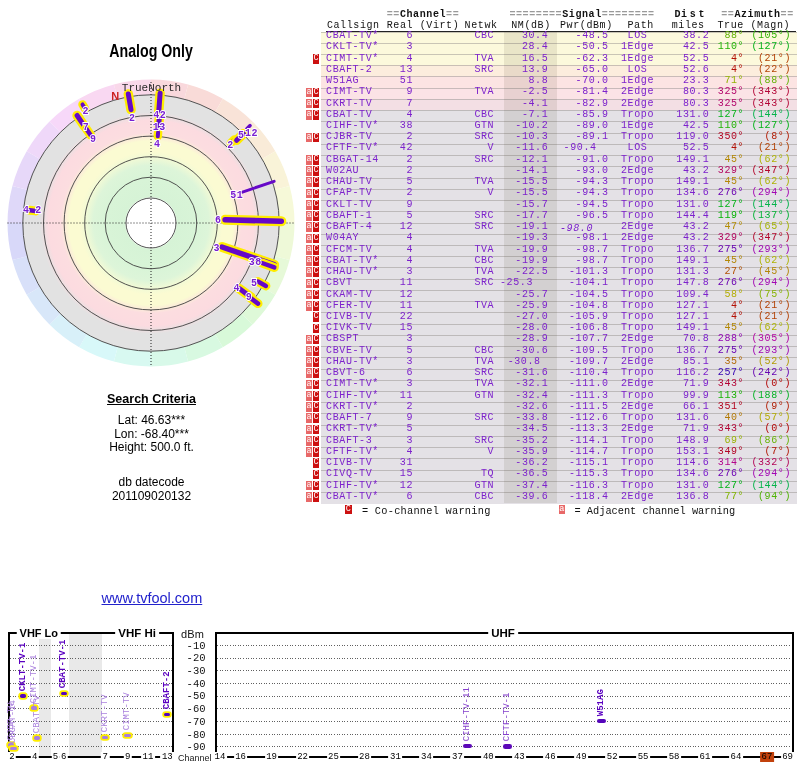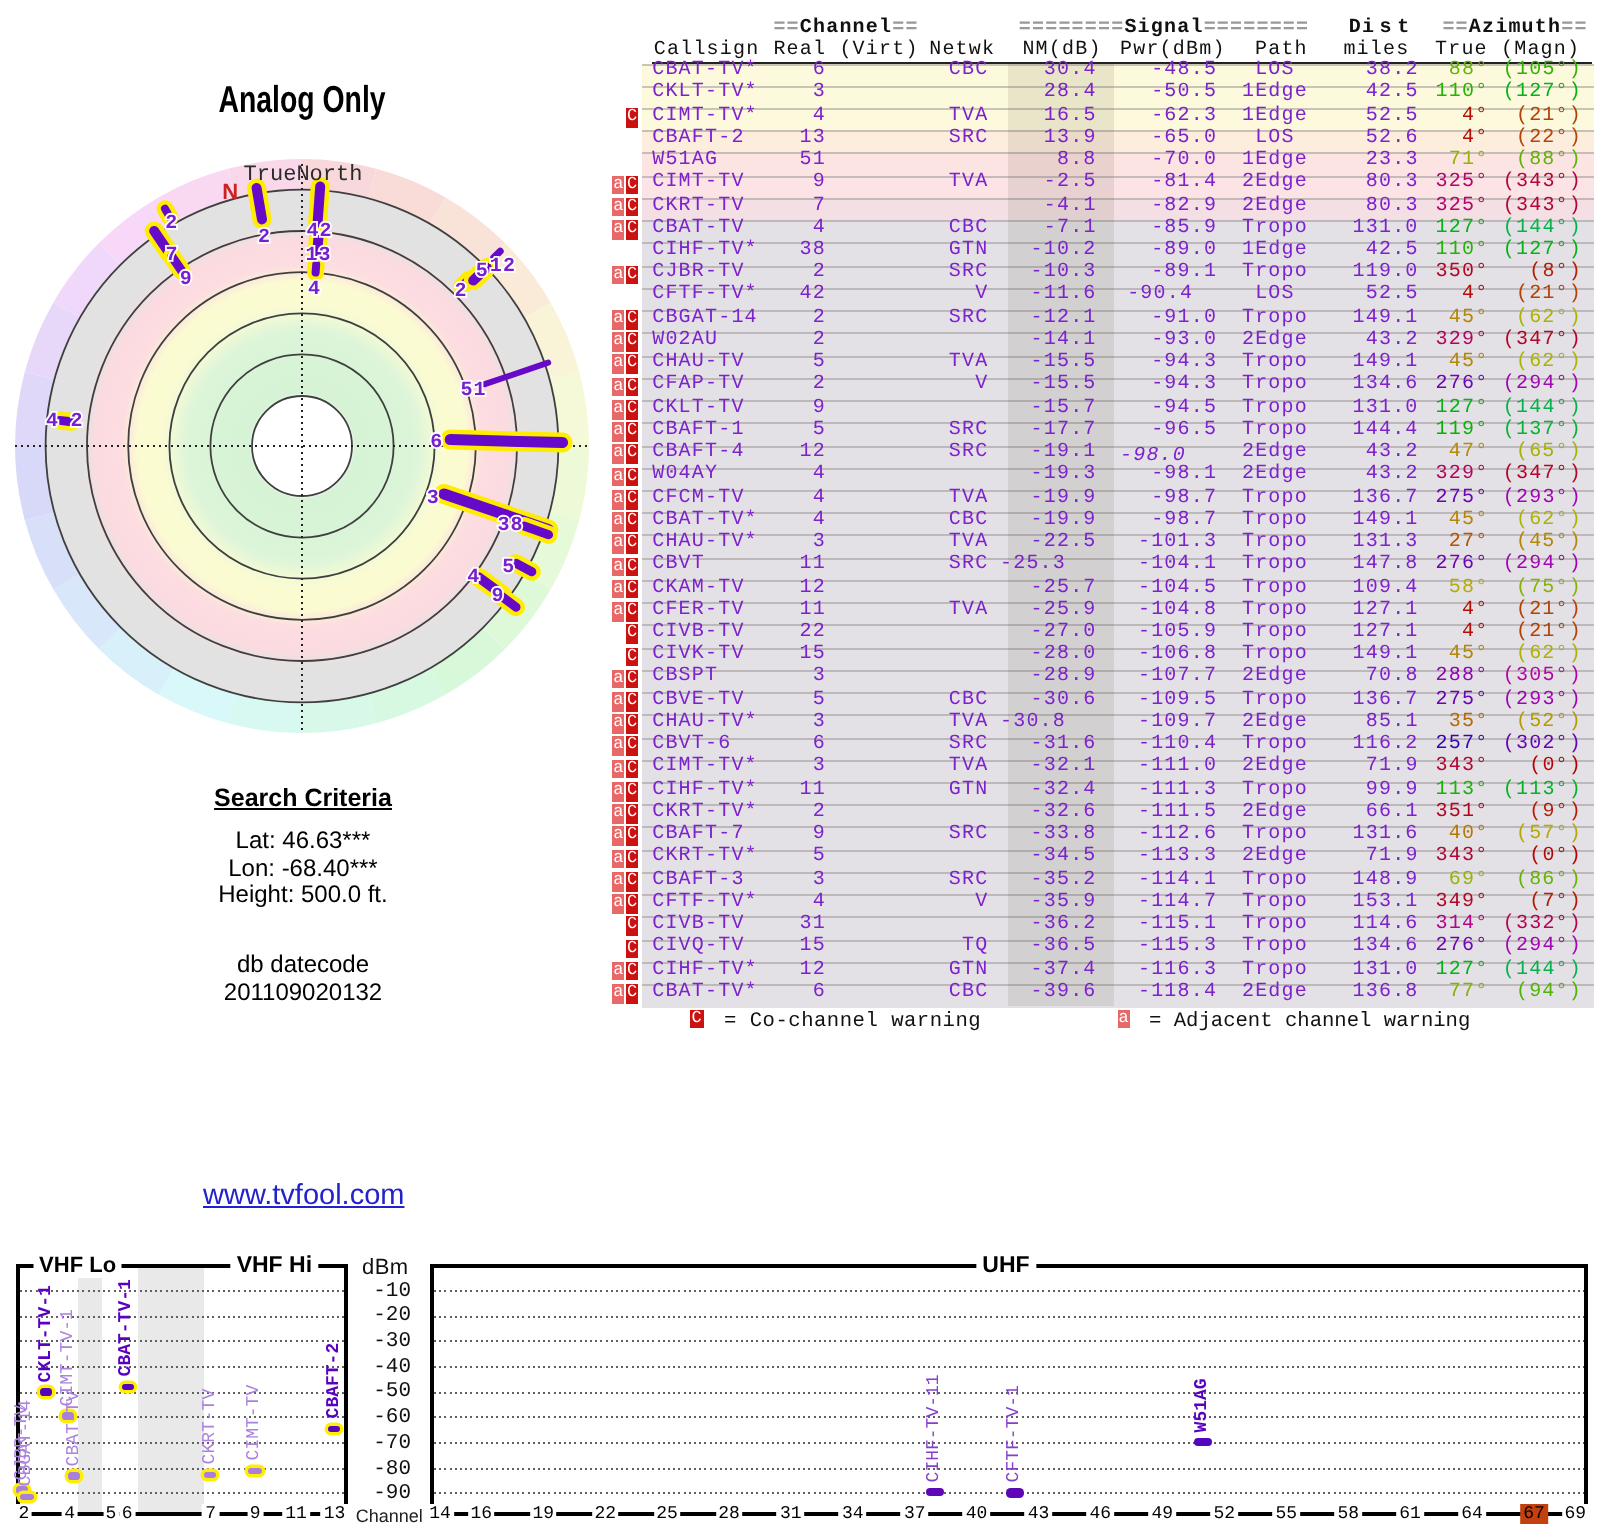--- a/index.html
+++ b/index.html
@@ -455,38 +455,38 @@
 <div style="position:absolute;left:610px;top:344.68px;width:44.0px;text-align:right;z-index:3;">Tropo</div>
 <div style="position:absolute;left:660px;top:344.68px;width:49.3px;text-align:right;z-index:3;">136.7</div>
 <div style="position:absolute;left:700px;top:344.68px;width:44.2px;text-align:right;z-index:3;color:hsl(275,95%,36%);">275°</div>
 <div style="position:absolute;left:746px;top:344.68px;width:45.0px;text-align:right;z-index:3;color:hsl(293,95%,36%);">(293°)</div>
 <div style="position:absolute;left:320.5px;top:357.31px;width:476px;height:11.83px;background:#e4e1e6;box-shadow:inset 0 1px 0 rgba(150,146,142,0.5)"></div>
 <div class="wb wa" style="top:357.22px">a</div>
 <div class="wb wc" style="top:357.22px">C</div>
 <div style="position:absolute;left:326.1px;top:355.92px;width:70px;text-align:left;z-index:3;">CHAU-TV*</div>
 <div style="position:absolute;left:370px;top:355.92px;width:43px;text-align:right;z-index:3;">3</div>
 <div style="position:absolute;left:450px;top:355.92px;width:44.2px;text-align:right;z-index:3;">TVA</div>
-<div style="position:absolute;left:500px;top:355.92px;width:48.3px;text-align:left;z-index:3;">-30.8</div>
+<div style="position:absolute;left:500px;top:355.92px;width:48.3px;text-align:center;z-index:3;">-30.8</div>
 <div style="position:absolute;left:560px;top:355.92px;width:48.6px;text-align:right;z-index:3;">-109.7</div>
 <div style="position:absolute;left:610px;top:355.92px;width:44.0px;text-align:right;z-index:3;">2Edge</div>
 <div style="position:absolute;left:660px;top:355.92px;width:49.3px;text-align:right;z-index:3;">85.1</div>
 <div style="position:absolute;left:700px;top:355.92px;width:44.2px;text-align:right;z-index:3;color:hsl(35,95%,36%);">35°</div>
 <div style="position:absolute;left:746px;top:355.92px;width:45.0px;text-align:right;z-index:3;color:hsl(52,95%,36%);">(52°)</div>
 <div style="position:absolute;left:320.5px;top:368.55px;width:476px;height:11.83px;background:#e4e1e6;box-shadow:inset 0 1px 0 rgba(150,146,142,0.5)"></div>
 <div class="wb wa" style="top:368.45px">a</div>
 <div class="wb wc" style="top:368.45px">C</div>
 <div style="position:absolute;left:326.1px;top:367.15px;width:70px;text-align:left;z-index:3;">CBVT-6</div>
 <div style="position:absolute;left:370px;top:367.15px;width:43px;text-align:right;z-index:3;">6</div>
 <div style="position:absolute;left:450px;top:367.15px;width:44.2px;text-align:right;z-index:3;">SRC</div>
 <div style="position:absolute;left:500px;top:367.15px;width:48.3px;text-align:right;z-index:3;">-31.6</div>
 <div style="position:absolute;left:560px;top:367.15px;width:48.6px;text-align:right;z-index:3;">-110.4</div>
 <div style="position:absolute;left:610px;top:367.15px;width:44.0px;text-align:right;z-index:3;">Tropo</div>
 <div style="position:absolute;left:660px;top:367.15px;width:49.3px;text-align:right;z-index:3;">116.2</div>
 <div style="position:absolute;left:700px;top:367.15px;width:44.2px;text-align:right;z-index:3;color:hsl(257,95%,36%);">257°</div>
-<div style="position:absolute;left:746px;top:367.15px;width:45.0px;text-align:right;z-index:3;color:hsl(274,95%,36%);">(302°)</div>
+<div style="position:absolute;left:746px;top:367.15px;width:45.0px;text-align:right;z-index:3;color:hsl(274,95%,36%);">(242°)</div>
 <div style="position:absolute;left:320.5px;top:379.78px;width:476px;height:11.83px;background:#e4e1e6;box-shadow:inset 0 1px 0 rgba(150,146,142,0.5)"></div>
 <div class="wb wa" style="top:379.69px">a</div>
 <div class="wb wc" style="top:379.69px">C</div>
 <div style="position:absolute;left:326.1px;top:378.38px;width:70px;text-align:left;z-index:3;">CIMT-TV*</div>
 <div style="position:absolute;left:370px;top:378.38px;width:43px;text-align:right;z-index:3;">3</div>
 <div style="position:absolute;left:450px;top:378.38px;width:44.2px;text-align:right;z-index:3;">TVA</div>
 <div style="position:absolute;left:500px;top:378.38px;width:48.3px;text-align:right;z-index:3;">-32.1</div>
 <div style="position:absolute;left:560px;top:378.38px;width:48.6px;text-align:right;z-index:3;">-111.0</div>
 <div style="position:absolute;left:610px;top:378.38px;width:44.0px;text-align:right;z-index:3;">2Edge</div>
 <div style="position:absolute;left:660px;top:378.38px;width:49.3px;text-align:right;z-index:3;">71.9</div>
@@ -496,21 +496,21 @@
 <div class="wb wa" style="top:390.92px">a</div>
 <div class="wb wc" style="top:390.92px">C</div>
 <div style="position:absolute;left:326.1px;top:389.62px;width:70px;text-align:left;z-index:3;">CIHF-TV*</div>
 <div style="position:absolute;left:370px;top:389.62px;width:43px;text-align:right;z-index:3;">11</div>
 <div style="position:absolute;left:450px;top:389.62px;width:44.2px;text-align:right;z-index:3;">GTN</div>
 <div style="position:absolute;left:500px;top:389.62px;width:48.3px;text-align:right;z-index:3;">-32.4</div>
 <div style="position:absolute;left:560px;top:389.62px;width:48.6px;text-align:right;z-index:3;">-111.3</div>
 <div style="position:absolute;left:610px;top:389.62px;width:44.0px;text-align:right;z-index:3;">Tropo</div>
 <div style="position:absolute;left:660px;top:389.62px;width:49.3px;text-align:right;z-index:3;">99.9</div>
 <div style="position:absolute;left:700px;top:389.62px;width:44.2px;text-align:right;z-index:3;color:hsl(113,95%,36%);">113°</div>
-<div style="position:absolute;left:746px;top:389.62px;width:45.0px;text-align:right;z-index:3;color:hsl(131,95%,36%);">(113°)</div>
+<div style="position:absolute;left:746px;top:389.62px;width:45.0px;text-align:right;z-index:3;color:hsl(131,95%,36%);">(188°)</div>
 <div style="position:absolute;left:320.5px;top:402.25px;width:476px;height:11.83px;background:#e4e1e6;box-shadow:inset 0 1px 0 rgba(150,146,142,0.5)"></div>
 <div class="wb wa" style="top:402.16px">a</div>
 <div class="wb wc" style="top:402.16px">C</div>
 <div style="position:absolute;left:326.1px;top:400.86px;width:70px;text-align:left;z-index:3;">CKRT-TV*</div>
 <div style="position:absolute;left:370px;top:400.86px;width:43px;text-align:right;z-index:3;">2</div>
 <div style="position:absolute;left:500px;top:400.86px;width:48.3px;text-align:right;z-index:3;">-32.6</div>
 <div style="position:absolute;left:560px;top:400.86px;width:48.6px;text-align:right;z-index:3;">-111.5</div>
 <div style="position:absolute;left:610px;top:400.86px;width:44.0px;text-align:right;z-index:3;">2Edge</div>
 <div style="position:absolute;left:660px;top:400.86px;width:49.3px;text-align:right;z-index:3;">66.1</div>
 <div style="position:absolute;left:700px;top:400.86px;width:44.2px;text-align:right;z-index:3;color:hsl(351,95%,36%);">351°</div>

